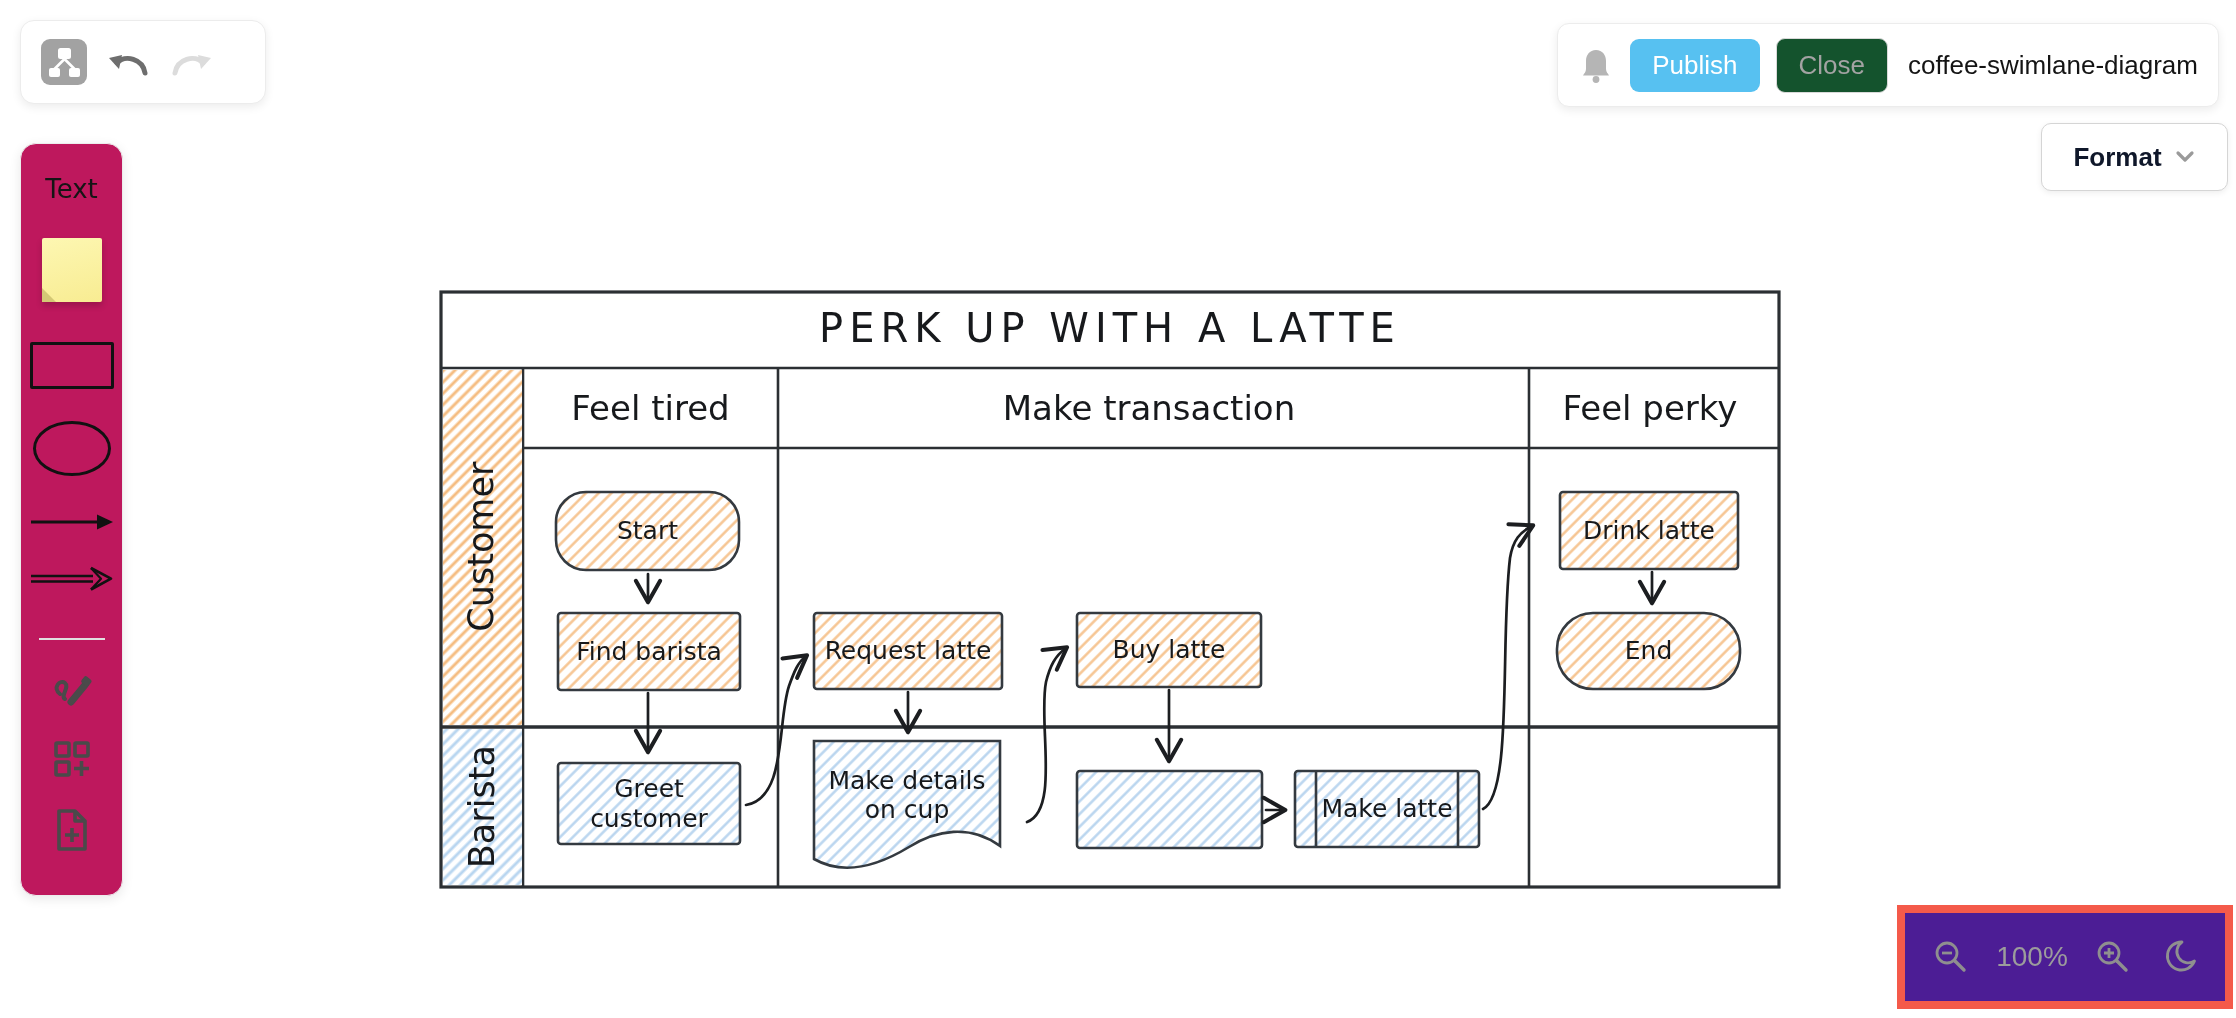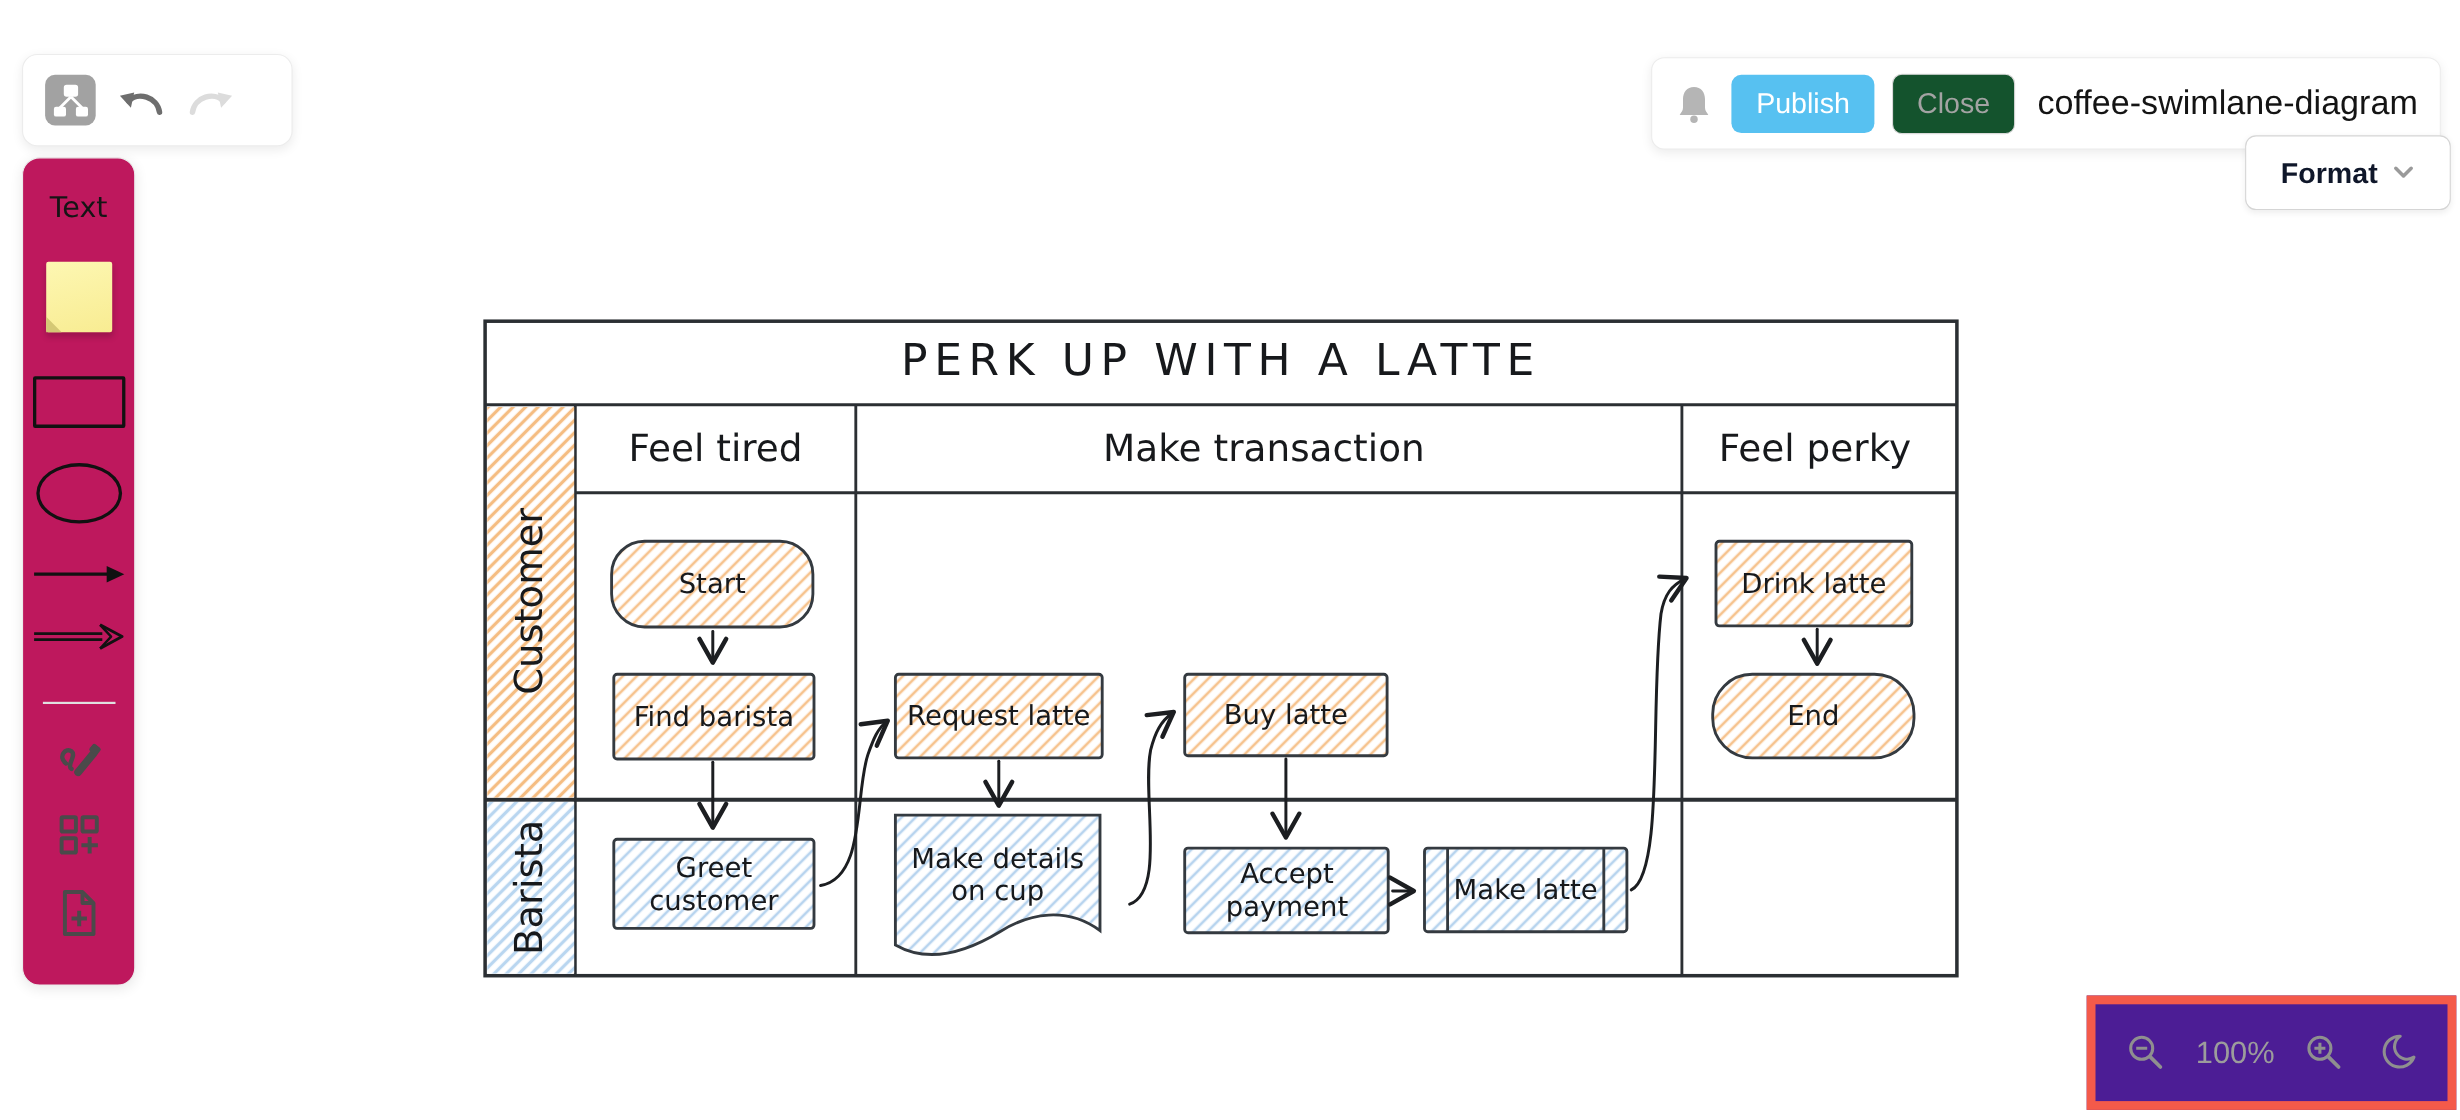--- a/index.html
+++ b/index.html
@@ -2,33 +2,33 @@
 <html><head>
 <meta charset="utf-8">
 <style>
   * { margin:0; padding:0; box-sizing:border-box; }
   html,body { width:2236px; height:1018px; background:#ffffff; overflow:hidden;
               font-family:"Liberation Sans", sans-serif; }
   .canvas { position:relative; width:2236px; height:1018px; background:#ffffff; }
 
   
   .card { position:absolute; background:#fff; border:1px solid #ececec; border-radius:14px;
-          box-shadow:0 3px 10px rgba(0,0,0,.08); display:flex; align-items:center;margin-top:29px; }
+          box-shadow:0 3px 10px rgba(0,0,0,.08); display:flex; align-items:center; }
 
   .toolbar-left { left:20px; top:20px; width:246px; height:84px; padding:0 20px; gap:18px; }
   .diagram-btn { width:46px; height:46px; border-radius:9px; background:#a2a2a2;
                  display:flex; align-items:center; justify-content:center; }
   .icon-btn { display:flex; align-items:center; justify-content:center; background:none; border:none; cursor:pointer; }
 
   .toolbar-right { top:23px; right:17px; height:84px; padding:0 20px; gap:16px; border-radius:12px; }
   .btn { font-family:"Liberation Sans", sans-serif; font-size:26px; border-radius:9px;
          padding:11px 22px; cursor:pointer; border:none; }
   .btn-publish { background:#57c1f1; color:#ffffff; }
   .btn-close { background:#14532d; color:#a3a3a3; border:1.5px solid #d9d9d9; }
-  .doc-title { font-size:31px; color:#141414; margin-left:4px; white-space:nowrap; }
+  .doc-title { font-size:26px; color:#141414; margin-left:4px; white-space:nowrap; }
 
   .format-btn { position:absolute; left:2041px; top:123px; width:187px; height:68px;
                 background:#fff; border:1.5px solid #d5d5d5; border-radius:10px;
                 box-shadow:0 2px 6px rgba(0,0,0,.07); display:flex; align-items:center;
                 justify-content:center; gap:12px; cursor:pointer; }
   .format-btn span { font-size:26px; font-weight:bold; color:#0f172a; }
 
   
   .sidebar { position:absolute; left:20px; top:143px; width:103px; height:753px;
              background:#be185d; border:1px solid #ececec; border-radius:16px;
@@ -147,21 +147,20 @@
   <div class="dlabel d-lane" style="left:441px; top:727px; width:82px; height:160px;">
     <span>Barista</span>
     </div>
 
   <div class="dlabel d-node" style="left:556px; top:492px; width:183px; height:78px;">Start</div>
   <div class="dlabel d-node" style="left:558px; top:613px; width:182px; height:77px;">Find barista</div>
   <div class="dlabel d-node" style="left:590px; top:763px; width:118px; height:81px;">Greet customer</div>
   <div class="dlabel d-node" style="left:814px; top:613px; width:188px; height:76px;">Request latte</div>
   <div class="dlabel d-node" style="left:827px; top:745px; width:160px; height:100px;">Make details on cup</div>
   <div class="dlabel d-node" style="left:1077px; top:613px; width:184px; height:74px;">Buy latte</div>
-  <div class="dlabel d-node" style="left:1100px; top:771px; width:140px; height:77px;">Accept payment</div>
   <div class="dlabel d-node" style="left:1301px; top:771px; width:172px; height:76px;">Make latte</div>
   <div class="dlabel d-node" style="left:1560px; top:492px; width:178px; height:77px;">Drink latte</div>
   <div class="dlabel d-node" style="left:1557px; top:613px; width:183px; height:76px;">End</div>
 
   <div class="card toolbar-left">
     <div class="diagram-btn tool">
       <svg width="40" height="40" viewBox="0 0 40 40">
         <rect x="14" y="6" width="13" height="11" rx="2.5" fill="#fff"></rect>
         <path d="M20.5 17 L10.5 27 M20.5 17 L30.5 27" stroke="#fff" stroke-width="2.6" fill="none"></path>
         <rect x="5" y="26" width="11" height="9" rx="2" fill="#fff"></rect>

